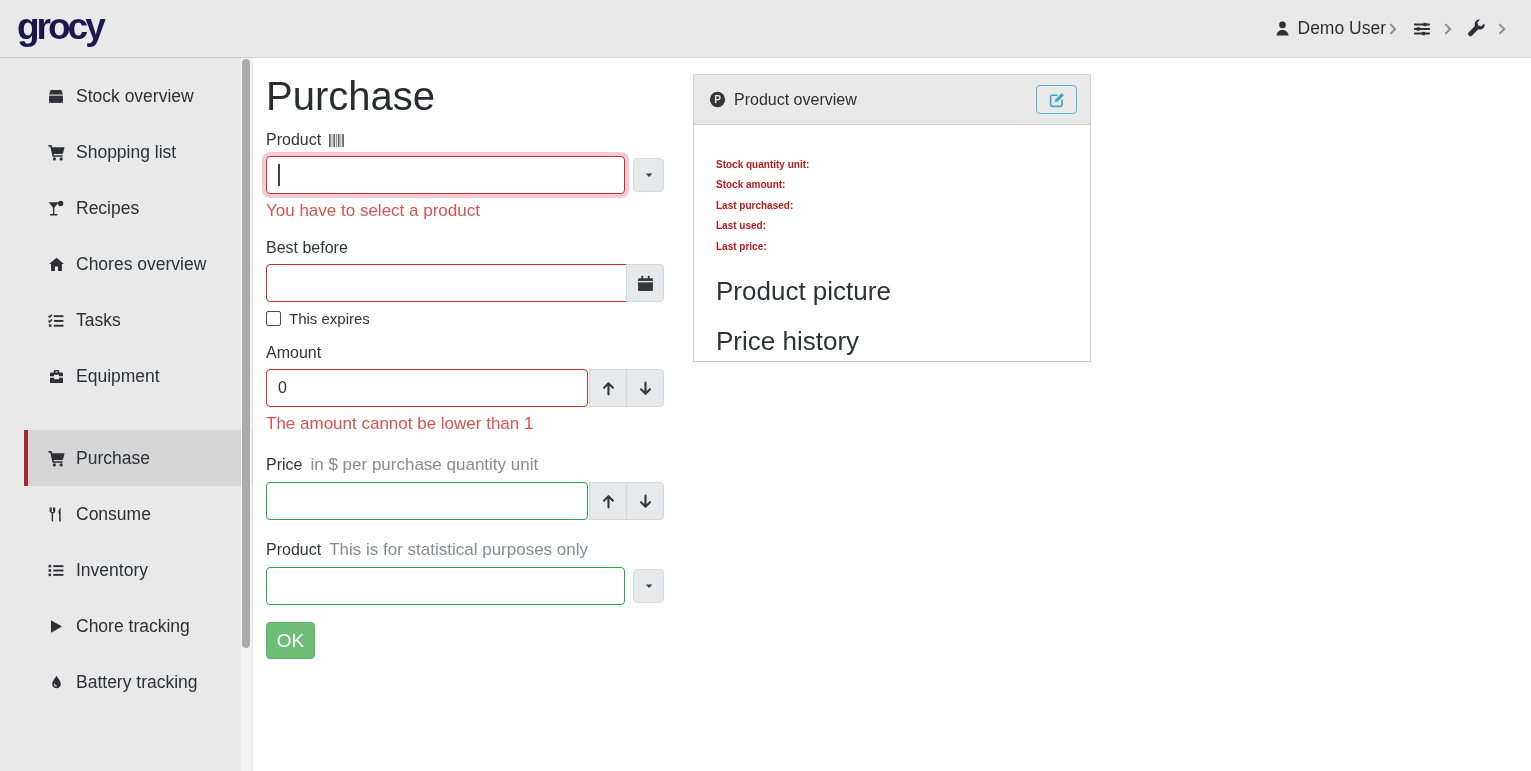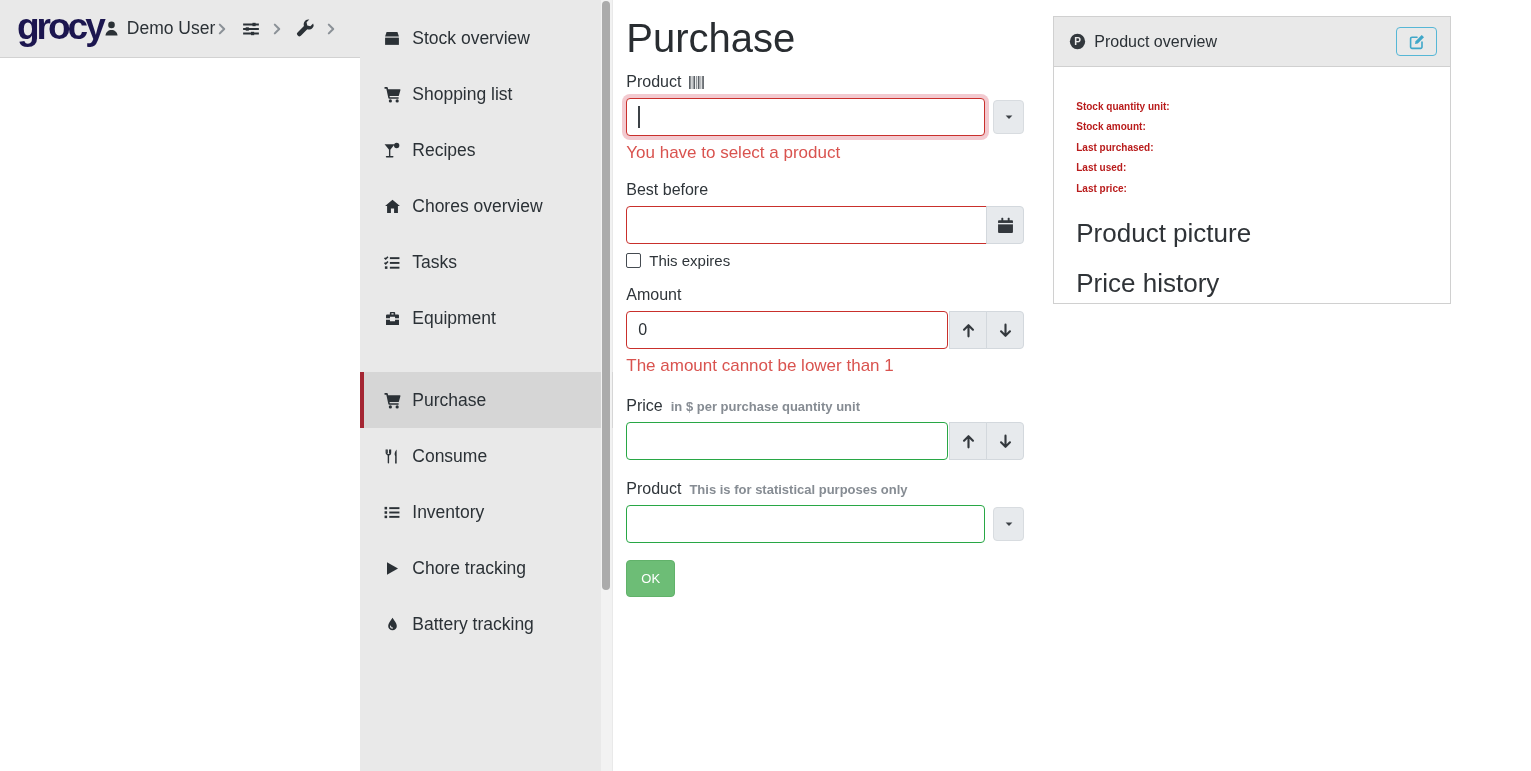--- a/index.html
+++ b/index.html
@@ -1,21 +1,21 @@
 <!DOCTYPE html>
 <html><head>
 <meta charset="utf-8">
 <style>
   * { box-sizing: border-box; margin: 0; padding: 0; }
   html,body { width:1531px; height:771px; overflow:hidden; }
   body {
     font-family: "Liberation Sans", "DejaVu Sans", sans-serif;
     background:#ffffff; color:#2b3136;
   }
-  .page { width:1531px; height:771px; display:flex; }
+  .page { width:1531px; height:771px; display:flex; flex-direction:column; }
 
   
   .topbar {
     height:58px; flex:none; background:#e9e9e9; border-bottom:1px solid #d2d2d2;
     display:flex; align-items:center; justify-content:space-between;
     padding:0 22px 0 17px;
   }
   .logo {
     font-size:37px; font-weight:800; letter-spacing:-3px; color:#1c164f;
     line-height:1; padding-bottom:4px;
@@ -23,21 +23,21 @@
   .topbar-right { display:flex; align-items:center; }
   .tb-item { display:flex; align-items:center; gap:7px; font-size:17.5px; color:#2b3136; cursor:pointer; }
   .tb-group { display:flex; align-items:center; gap:9px; margin-left:12px; }
   .chev { display:flex; align-items:center; }
 
   
   .layout { flex:1; display:flex; min-height:0; }
 
   
   .sidebar {
-    width:253px; flex:none; background:#e9e9e9; position:relative; padding-top:10px;
+    width:253px; flex:none; background:#e9e9e9; position:relative; padding-top:10px;padding-left:24px;
   }
   .side-item {
     height:56px; display:flex; align-items:center; gap:10px;
     padding-left:22px; font-size:17.5px; color:#2b3136; cursor:pointer;
   }
   .side-item .icon { width:20px; display:flex; justify-content:center; flex:none; }
   .side-item.active {
     background:#d6d6d6; border-left:4px solid #a42633; padding-left:18px;
   }
   .side-item.group-gap { margin-top:26px; }
@@ -49,21 +49,21 @@
     background:#ababab; border-radius:5px;
   }
 
   
   .content { flex:1; background:#ffffff; position:relative; padding:14px 0 0 13px; }
   h1.page-title { font-size:40px; font-weight:500; color:#292d31; margin:2px 0 12px; }
 
   .form-col { width:398px; }
   .form-block { margin-bottom:19px; }
   .form-label { font-size:16px; color:#2f353a; margin-bottom:7px; display:flex; align-items:baseline; gap:8px; }
-  .form-label .hint { font-size:13px; color:#868c93; font-weight:700; }
+  .form-label .hint { font-size:17px; color:#868c93; font-weight:400; }
 
   .input-row { display:flex; align-items:center; }
   input.text-input {
     height:38px; flex:1; border:1px solid #c9cdd2; border-radius:4px;
     padding:0 11px; font-size:16px; font-family:inherit; color:#2b3136; outline:none;
     background:#fff; min-width:0;
   }
   .inv { border-color:#c9302c !important; }
   .val { border-color:#28a745 !important; }
   .focus-glow { box-shadow:0 0 0 4px rgba(211,64,85,.28); }
@@ -81,21 +81,21 @@
   }
   .error-msg { color:#d9534f; font-size:17px; margin-top:7px; }
 
   .check-row { display:flex; align-items:center; gap:8px; margin-top:8px; font-size:15px; color:#2f353a; }
   .checkbox { width:15px; height:15px; border:1.5px solid #454b51; border-radius:2px; background:#fff; cursor:pointer; flex:none; }
 
   .caret-bar { width:1.5px; height:22px; background:#3c4146; margin-left:11px; }
 
   .btn-ok {
     margin-top:17px; width:49px; height:37px; background:#6dbd76; border:1px solid #61b26a;
-    color:#fff; font-size:13px; border-radius:4px; cursor:pointer; font-family:inherit;
+    color:#fff; font-size:19px; border-radius:4px; cursor:pointer; font-family:inherit;
   }
 
   
   .card {
     position:absolute; left:440px; top:16px; width:398px; height:288px;
     background:#fff; border:1px solid #d0d0d0;
   }
   .card-header {
     height:50px; background:#e9e9e9; border-bottom:1px solid #d0d0d0;
     display:flex; align-items:center; justify-content:space-between; padding:0 13px 0 15px;

